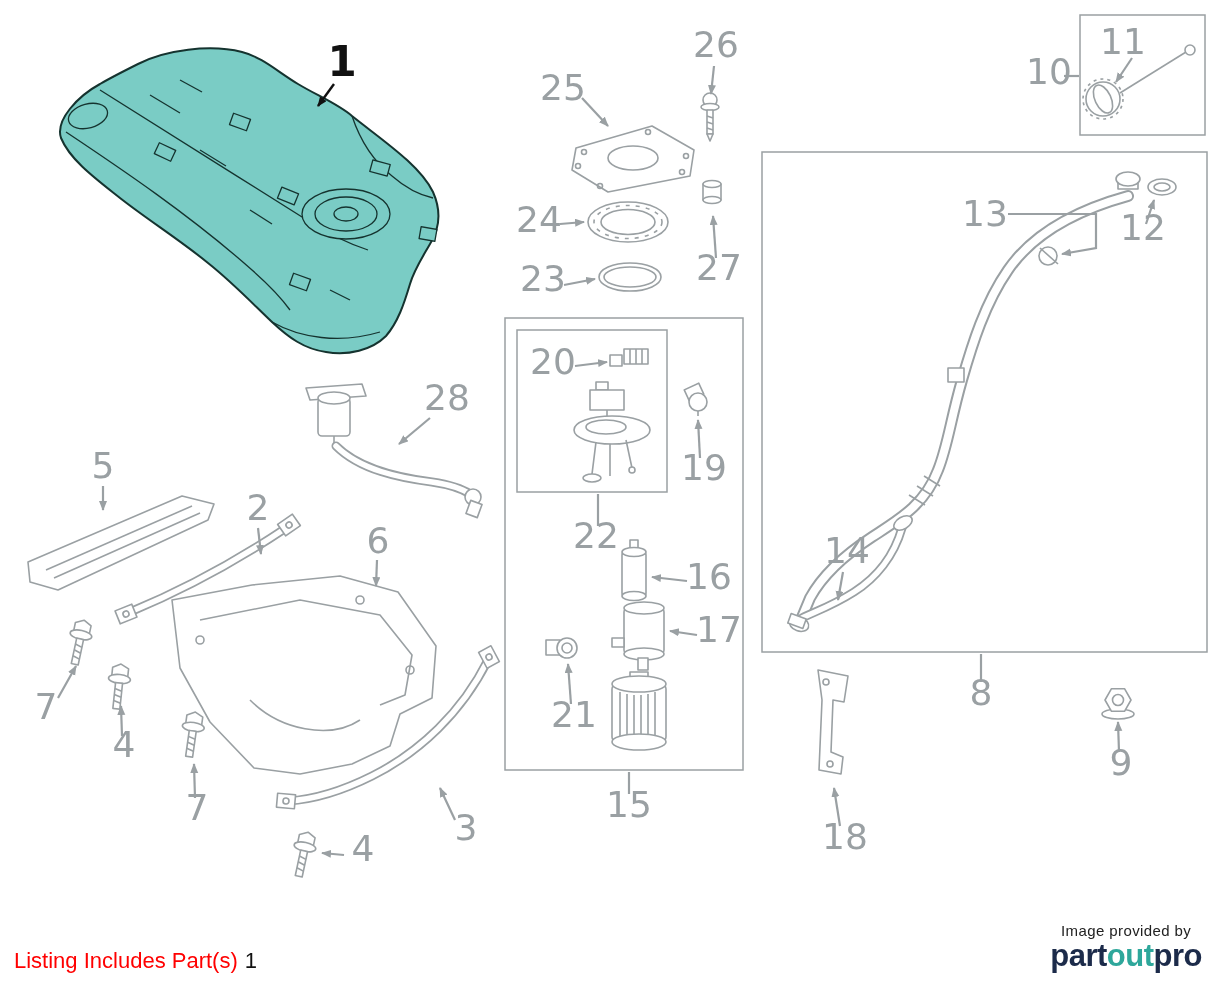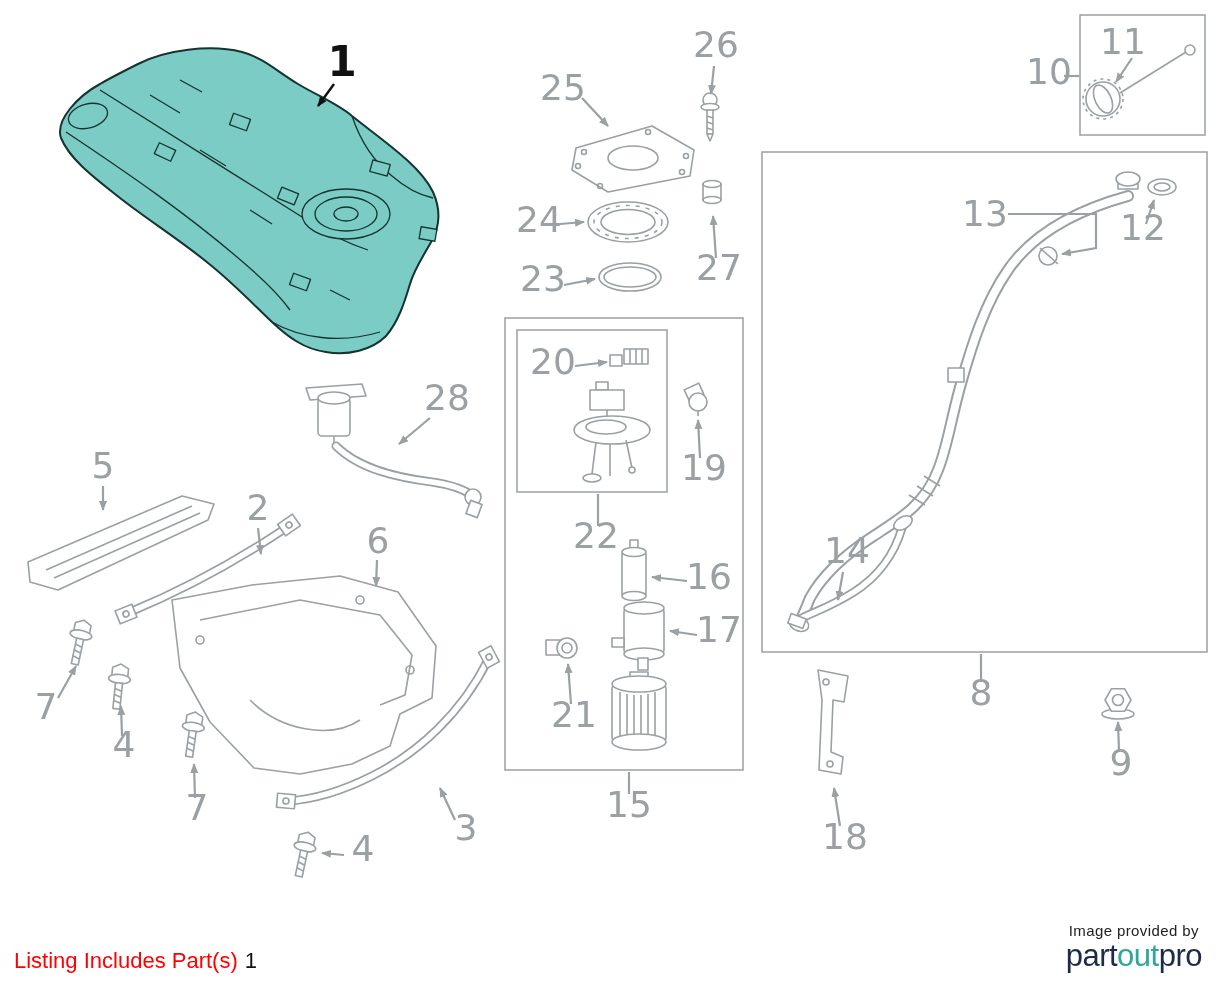--- a/index.html
+++ b/index.html
@@ -30,21 +30,21 @@
   .tank{fill:var(--highlight-fill,#7accc5);stroke:#15332f;stroke-width:2;stroke-linejoin:round;}
   .tankline{fill:none;stroke:#15332f;stroke-width:1.3;stroke-linejoin:round;}
   .tankpart{fill:var(--highlight-fill,#7accc5);stroke:#15332f;stroke-width:1.3;stroke-linejoin:round;}
 
   .listing{position:absolute;left:14px;top:948px;font-size:22px;white-space:nowrap;text-align:center;}
   .listing .red{color:var(--listing-red,#f00);}
   .listing .blk{color:#111;margin-left:7px;}
 
   .credit{position:absolute;right:22px;top:922px;text-align:center;}
   .credit .provided{font-size:15px;color:#222;letter-spacing:.4px;margin-bottom:1px;}
-  .brand{font-size:31px;font-weight:normal;letter-spacing:-.5px;line-height:1;}
+  .brand{font-size:31px;font-weight:bold;letter-spacing:-.5px;line-height:1;}
   .brand .navy{color:var(--brand-navy,#1c2b4a);}
   .brand .teal{color:var(--brand-teal,#2ea79b);}
 </style>
 </head>
 <body>
 
 <div class="stage">
 <svg class="diagram" width="1224" height="992" viewBox="0 0 1224 992">
   <defs>
     <marker id="ah" markerWidth="11" markerHeight="9" refX="9" refY="4" orient="auto" markerUnits="userSpaceOnUse">

